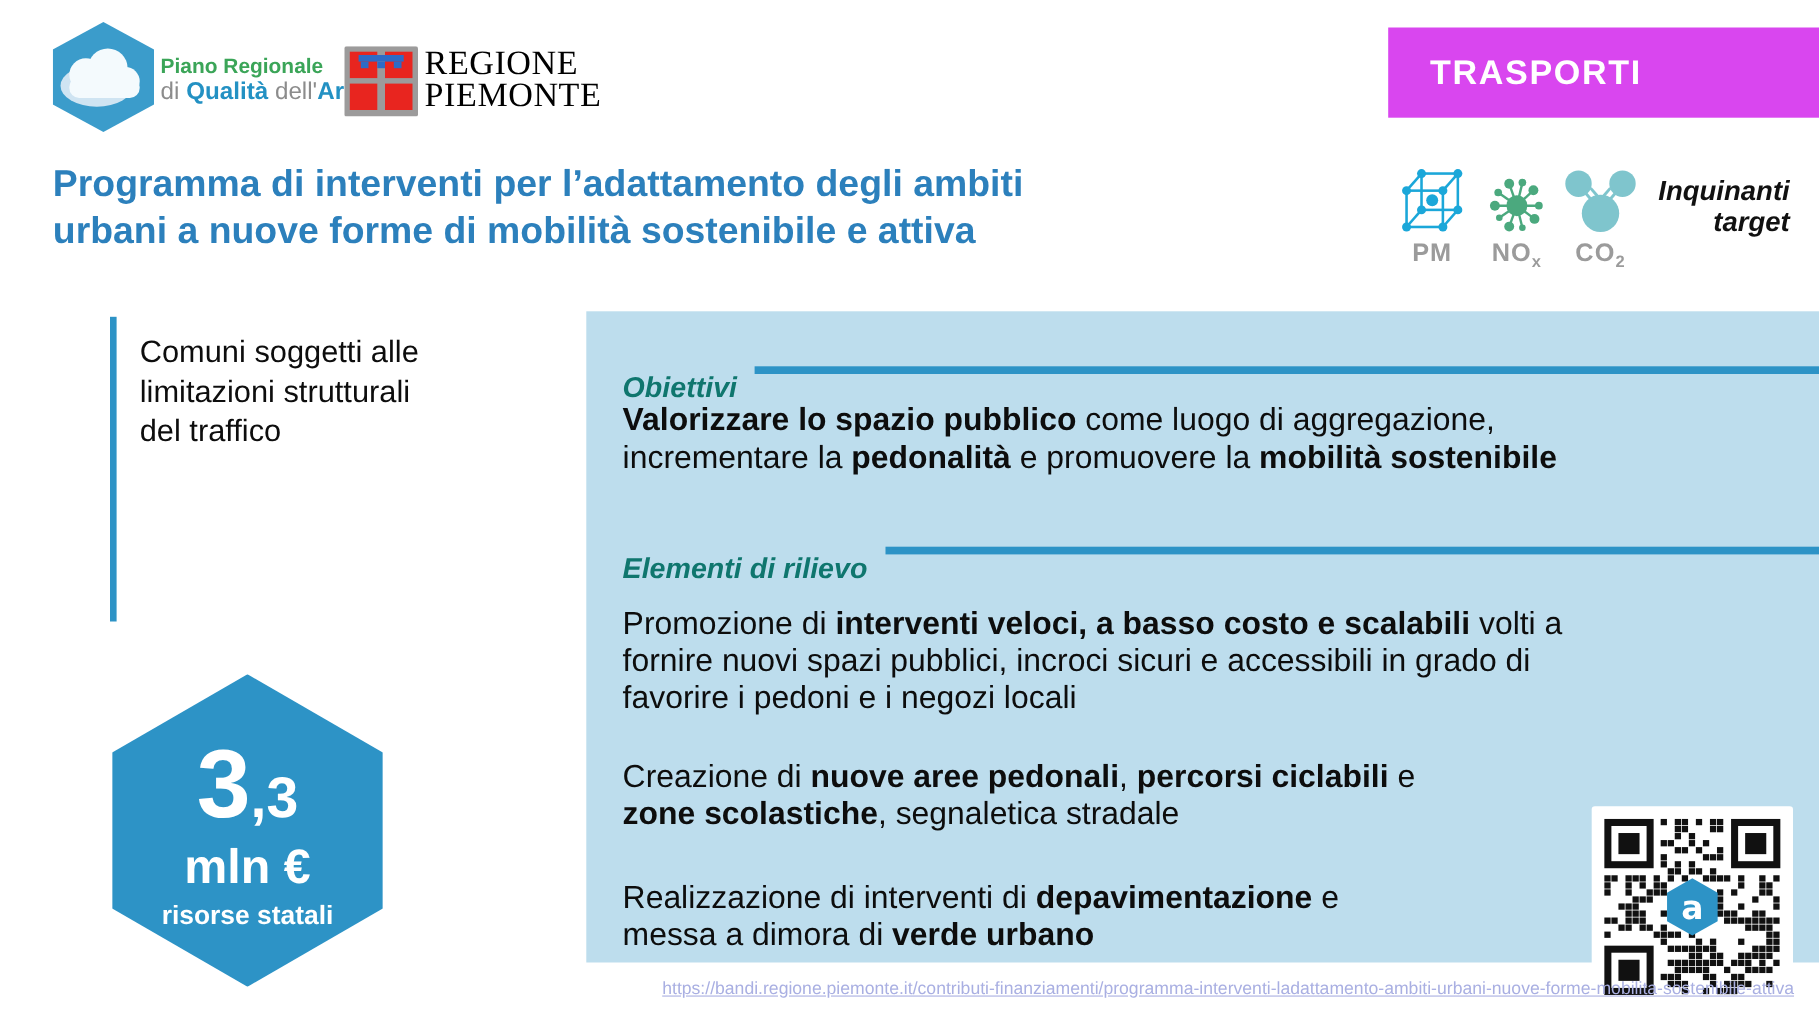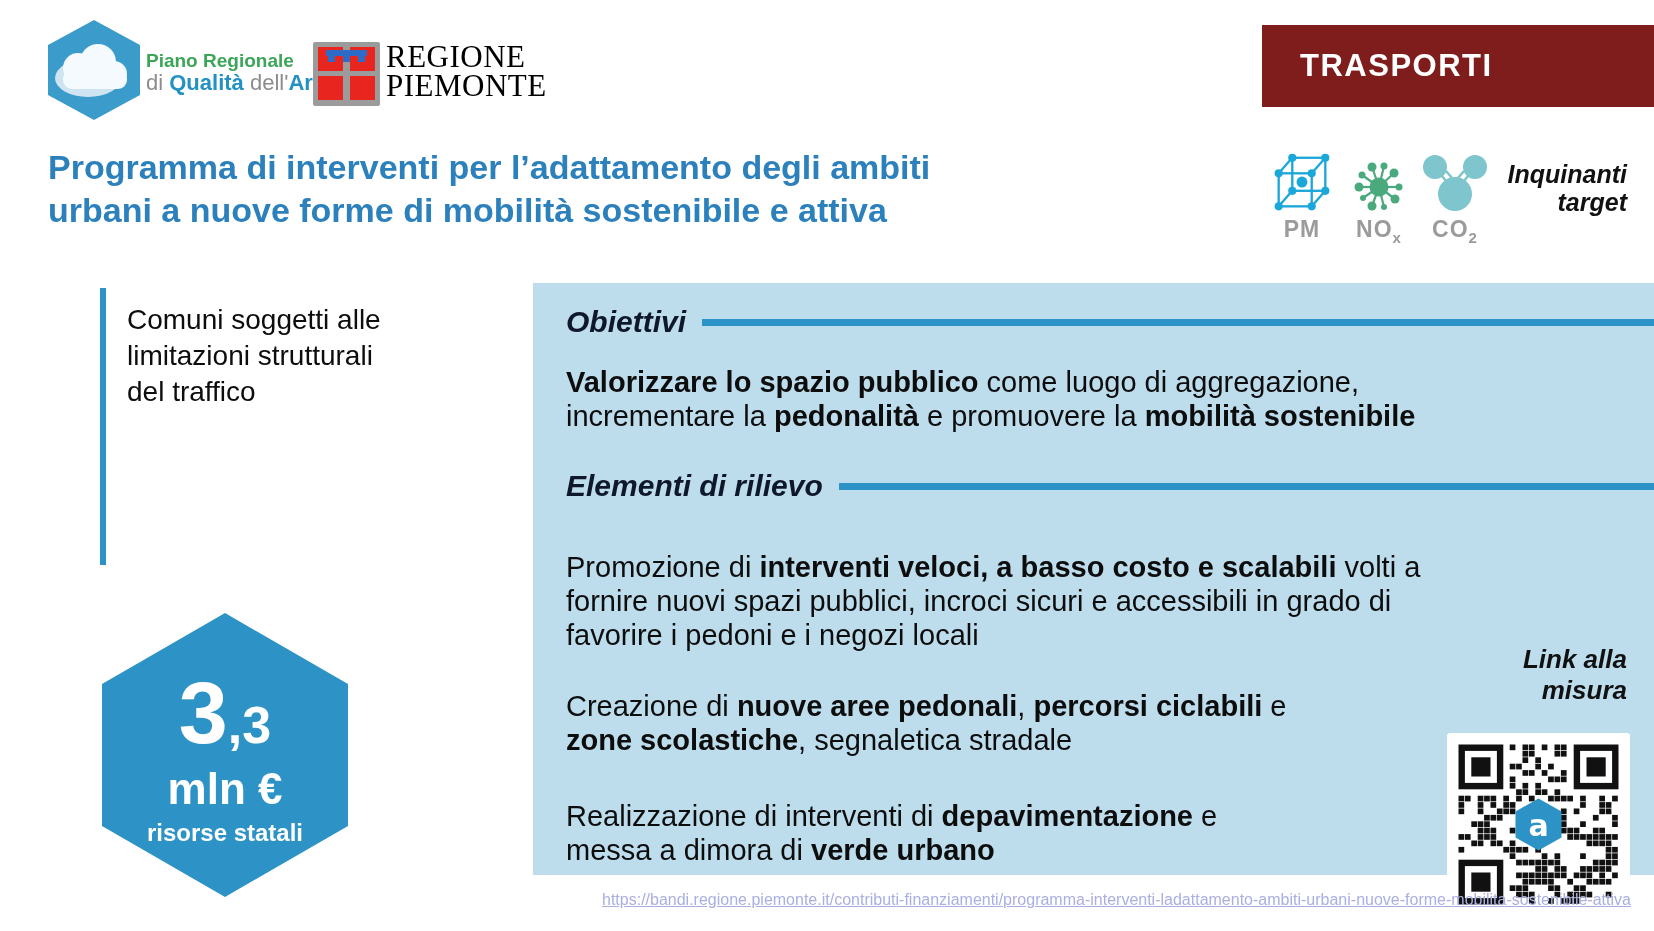--- a/index.html
+++ b/index.html
@@ -10,21 +10,21 @@
   
   .aria-line1{position:absolute;left:146px;top:50px;font-size:19px;font-weight:700;color:#3BA558;}
   .aria-line2{position:absolute;left:146px;top:70px;font-size:22px;color:#8C8C8C;}
   .run-b{font-weight:700;}
   .run-gray{color:#8C8C8C;}
   .run-blue{color:#2391C3;font-weight:700;}
   .piemonte-text{position:absolute;left:386px;top:42px;font-family:"Liberation Serif",serif;
                  font-size:31px;line-height:29px;color:#000;white-space:pre-line;letter-spacing:.5px;}
 
   
-  .banner{position:absolute;left:1262px;top:25px;width:392px;height:82px;background:#7f1d1d;
+  .banner{position:absolute;left:1262px;top:25px;width:392px;height:82px;background:#d946ef;
           display:flex;align-items:center;}
   .banner span{margin-left:38px;color:#fff;font-size:31px;font-weight:700;letter-spacing:1.5px;}
 
   
   .title{position:absolute;left:48px;top:146px;font-size:34px;font-weight:700;line-height:43px;
          color:#2C80BC;white-space:pre-line;}
 
   
   .poll-label{position:absolute;top:216px;text-align:center;font-size:23px;font-weight:700;
               color:#9B9B9B;letter-spacing:1px;}
@@ -44,21 +44,21 @@
             align-items:center;justify-content:center;color:#fff;padding-top:6px;box-sizing:border-box;}
   .hex-amount{display:flex;align-items:baseline;font-weight:700;line-height:1;}
   .hex-amount .big{font-size:88px;}
   .hex-amount .small{font-size:52px;}
   .hex-unit{font-size:44px;font-weight:700;line-height:1.1;margin-top:8px;}
   .hex-caption{font-size:24px;font-weight:700;margin-top:6px;}
 
   
   .panel{position:absolute;left:533px;top:283px;width:1121px;height:592px;background:#BDDDED;}
   .sec-row{position:absolute;left:33px;right:0;display:flex;align-items:center;}
-  .sec-head{font-size:30px;font-weight:700;font-style:italic;color:#0f172a;white-space:nowrap;}
+  .sec-head{font-size:26px;font-weight:700;font-style:italic;color:#0f766e;white-space:nowrap;margin-top:32px;}
   .sec-line{flex:1;height:7px;background:#2D93C6;margin-left:16px;}
   .para{position:absolute;left:33px;font-size:29px;line-height:34px;color:#0d0d0d;white-space:pre-wrap;margin-top:12px;}
 
   
   .qr-caption{position:absolute;right:27px;top:644px;text-align:right;font-size:26px;font-weight:700;
               font-style:italic;line-height:31px;color:#111;white-space:pre-line;}
   .qr-box{position:absolute;left:1447px;top:733px;width:183px;height:183px;background:#fff;
           border-radius:3px;}
 
   
@@ -220,22 +220,20 @@
 fornire nuovi spazi pubblici, incroci sicuri e accessibili in grado di
 favorire i pedoni e i negozi locali</span></div>
 
     <div class="para" style="top:394px"><span>Creazione di </span><span class="run-b">nuove aree pedonali</span><span>, </span><span class="run-b">percorsi ciclabili</span><span> e
 </span><span class="run-b">zone scolastiche</span><span>, segnaletica stradale</span></div>
 
     <div class="para" style="top:504px"><span>Realizzazione di interventi di </span><span class="run-b">depavimentazione</span><span> e
 messa a dimora di </span><span class="run-b">verde urbano</span></div>
   </div>
 
-  <div class="qr-caption">Link alla
-misura</div>
 
   <div class="qr-box">
     <svg id="qr-svg" width="183" height="183" viewBox="0 0 183 183">
         <rect x="62.7" y="11.5" width="5.7" height="5.7" fill="#111"></rect>
         <rect x="75.5" y="11.5" width="5.7" height="5.7" fill="#111"></rect>
         <rect x="81.9" y="11.5" width="5.7" height="5.7" fill="#111"></rect>
         <rect x="94.7" y="11.5" width="5.7" height="5.7" fill="#111"></rect>
         <rect x="107.5" y="11.5" width="5.7" height="5.7" fill="#111"></rect>
         <rect x="113.9" y="11.5" width="5.7" height="5.7" fill="#111"></rect>
         <rect x="75.5" y="17.9" width="5.7" height="5.7" fill="#111"></rect>

